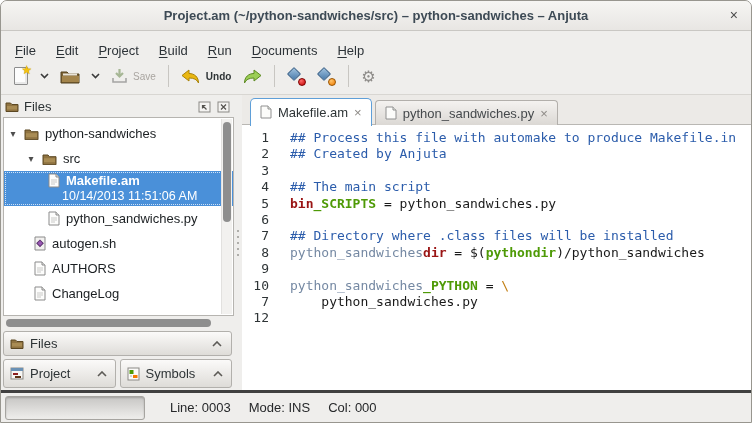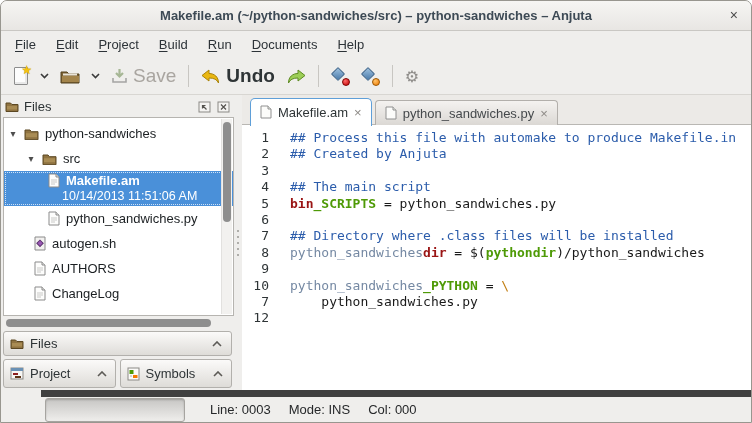--- a/index.html
+++ b/index.html
@@ -11,28 +11,28 @@
   .window{
     width:752px; height:423px; border:1px solid #98968f; border-radius:7px 7px 0 0;
     background:#efeeec; overflow:hidden; display:flex; flex-direction:column; position:relative;
   }
   
   .titlebar{height:30px; flex:0 0 30px; display:flex; align-items:center; justify-content:center;
     background:linear-gradient(#f6f5f3,#e8e6e3); border-bottom:1px solid #c9c7c3; position:relative;}
   .titlebar .title{font-size:13px; font-weight:bold; color:#3d4a55;}
   .win-close{position:absolute; right:13px; top:7px; font-size:14px; line-height:14px; color:#4c4c4c; cursor:default;}
   
-  .menubar{height:27px; flex:0 0 27px; display:flex; align-items:center; padding-left:4px; background:#efeeec;}
+  .menubar{height:27px; flex:0 0 27px; display:flex; align-items:flex-end; padding-left:4px; background:#efeeec;}
   .menu-item{display:flex; align-items:center; padding:0 10px; font-size:13px; color:#2d3338;}
   .menu-item u{text-decoration:underline; text-underline-offset:2px;}
   
   .toolbar{height:37px; flex:0 0 37px; display:flex; align-items:center; gap:3px; padding:0 7px;
     background:#efeeec; border-bottom:1px solid #d8d6d2;}
   .tbtn{display:flex; align-items:center; gap:5px; padding:3px 4px; border-radius:3px;}
-  .tbtn .lbl{font-size:19px; color:#2e3436;}
+  .tbtn .lbl{font-size:10px; color:#2e3436;}
   .tbtn.disabled .lbl{color:#a9a5a0;}
   .tbtn .lbl.bold{font-weight:bold;}
   .tsep{width:1px; height:22px; background:#c8c6c2; margin:0 5px;}
   .icon{display:inline-flex; align-items:center; justify-content:center;}
   .new-doc{position:relative; width:17px; height:20px;}
   .page{width:14px; height:18px; background:#fdfdfd; border:1px solid #8d8d8d; border-radius:1px;
     box-shadow:inset -2px -2px 0 #e8e8e8;}
   .new-doc .star{position:absolute; right:-3px; top:-3px; color:#f5c211; font-size:12px; text-shadow:0 0 1px #a07d00;}
   .gray{filter:grayscale(.6); opacity:.55;}
   .gear{font-size:16px; color:#8f8d8a;}
@@ -81,34 +81,34 @@
   .gutter{width:32px; flex:0 0 32px; text-align:right; padding-right:5px; color:#2e3436;}
   .code{flex:1; padding-left:16px; white-space:pre; color:#1a1a1a;}
   .code-line{height:16.4px;}
   .tok-comment{color:var(--comment);}
   .tok-target{color:var(--target); font-weight:bold;}
   .tok-var{color:var(--var); font-weight:bold;}
   .tok-ref{color:var(--ref);}
   .tok-esc{color:var(--esc);}
   .tok-plain{color:#1a1a1a;}
   
-  .statusbar{height:32px; flex:0 0 32px; border-top:7px solid #404040; display:flex; align-items:center;
-    background:#efeeec; font-size:13px; color:#26282a;margin-left:40px;}
+  .statusbar{height:32px; flex:0 0 32px; border-top:3px solid #404040; display:flex; align-items:center;
+    background:#efeeec; font-size:13px; color:#26282a;}
   .progress{width:140px; height:24px; margin:0 25px 0 4px; border:1px solid #a6a4a0; border-radius:3px;
     background:linear-gradient(#c7c6c4,#efeeec); box-shadow:inset 0 1px 2px rgba(0,0,0,.2);}
   .status-item{margin-right:18px; white-space:nowrap;}
   svg{display:block;}
 </style>
 </head>
 <body>
 
 <div class="window">
 
   <div class="titlebar">
-    <span class="title">Makefile.am (~/python-sandwiches/src) – python-sandwiches – Anjuta</span>
+    <span class="title">Project.am (~/python-sandwiches/src) – python-sandwiches – Anjuta</span>
     <span class="win-close">×</span>
   </div>
 
   <div class="menubar" id="menubar">
       <div class="menu-item">
         <span><u>F</u>ile</span>
       </div>
       <div class="menu-item">
         <span><u>E</u>dit</span>
       </div>

